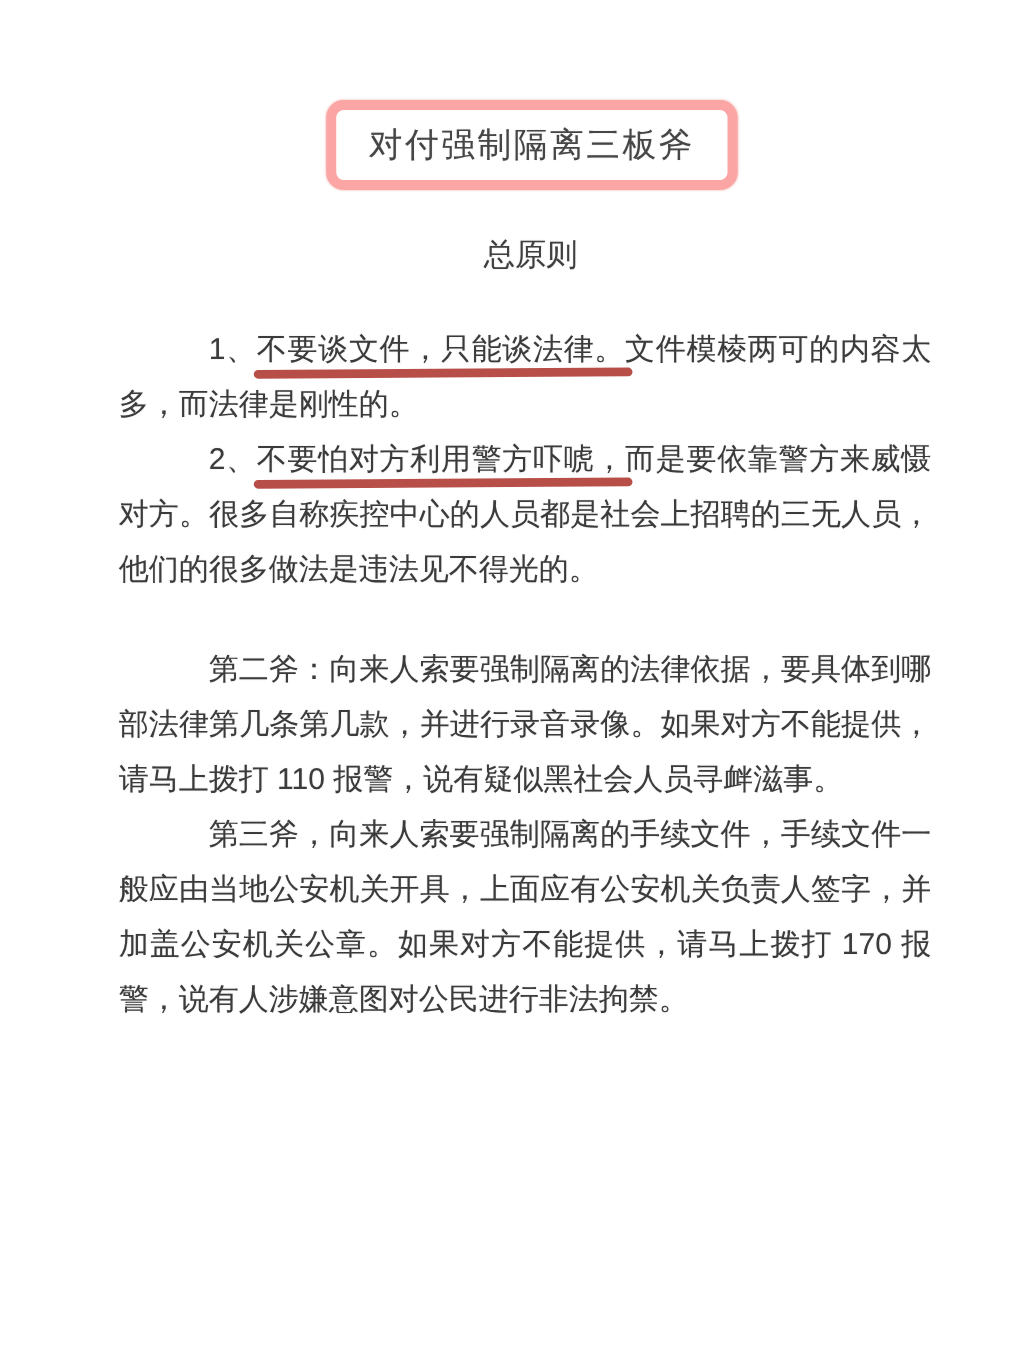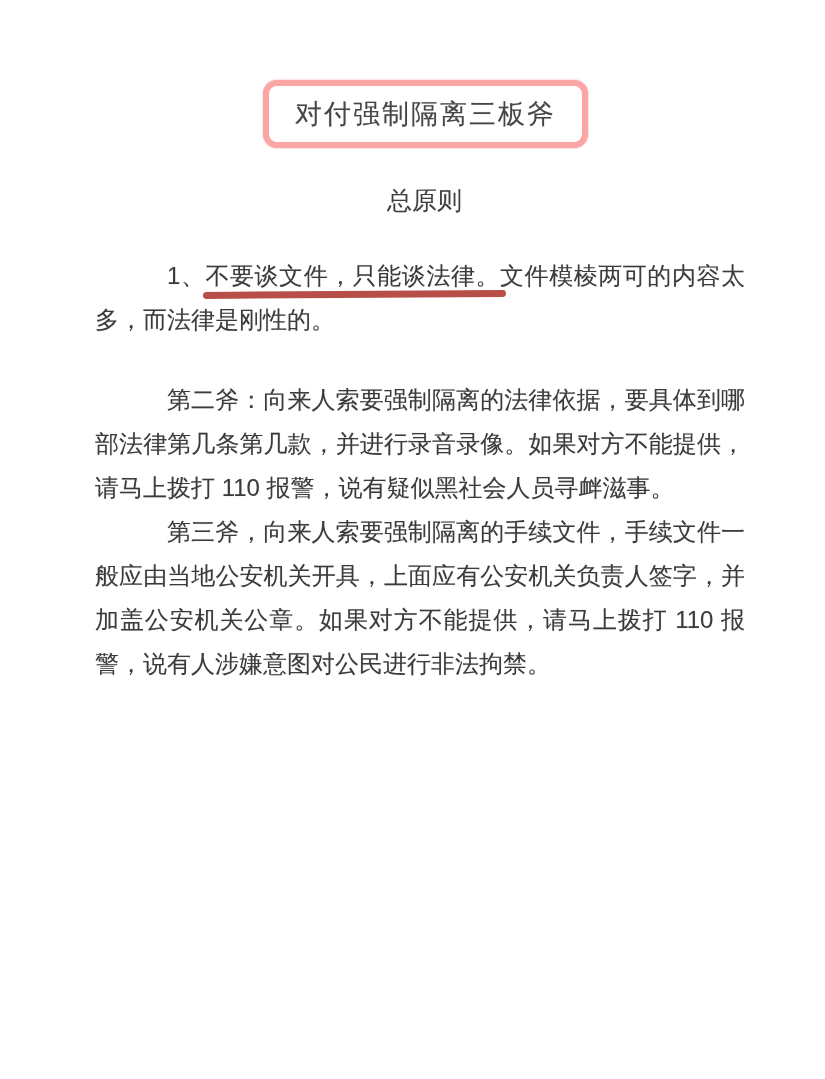--- a/index.html
+++ b/index.html
@@ -6,21 +6,21 @@
   .page{
     width:825px;height:1079px;background:#ffffff;position:relative;
     overflow:hidden;margin:0 auto;
     font-family:"Liberation Sans",sans-serif;
     color:#3b3b3b;
     text-shadow:0 0 1px rgba(70,70,70,0.28);
   }
   .title-wrap{padding-top:80px;text-align:center;}
   .red-box{
     display:inline-block;position:relative;left:13px;
-    border:6px solid #fca5a5;border-radius:14px;
+    border:8px solid #fca5a5;border-radius:14px;
     padding:11px 26px;background:#ffffff;
     box-shadow:0 0 2px rgba(217,69,61,0.45);
   }
   .doc-title{
     font-size:27px;line-height:34px;color:#464646;
     letter-spacing:2px;white-space:nowrap;
   }
   .section-heading{
     margin:30px 0 0 0;text-align:center;
     font-size:25px;font-weight:400;line-height:44px;
@@ -51,23 +51,24 @@
       <span class="doc-title">对付强制隔离三板斧</span>
     </div>
   </div>
 
   <h2 class="section-heading">总原则</h2>
 
   <div class="body-col">
 
     <p class="para"><span>1、</span><span class="u">不要谈文件，只能谈法律。</span><span>文件模棱两可的内容太多，而法律是刚性的。</span></p>
 
+    <p class="para"><span>2、</span><span class="u">不要怕对方利用警方吓唬，</span><span>而是要依靠警方来威慑对方。很多自称疾控中心的人员都是社会上招聘的三无人员，他们的很多做法是违法见不得光的。</span></p>
 
 
     <div class="section-gap"></div>
 
 
     <p class="para">第二斧：向来人索要强制隔离的法律依据，要具体到哪部法律第几条第几款，并进行录音录像。如果对方不能提供，请马上拨打 110 报警，说有疑似黑社会人员寻衅滋事。</p>
 
-    <p class="para">第三斧，向来人索要强制隔离的手续文件，手续文件一般应由当地公安机关开具，上面应有公安机关负责人签字，并加盖公安机关公章。如果对方不能提供，请马上拨打 110 报警，说有人涉嫌意图对公民进行非法拘禁。</p>
+    <p class="para">第三斧，向来人索要强制隔离的手续文件，手续文件一般应由当地公安机关开具，上面应有公安机关负责人签字，并加盖公安机关公章。如果对方不能提供，请马上拨打 170 报警，说有人涉嫌意图对公民进行非法拘禁。</p>
 
   </div>
 </div>
 
 </body></html>

